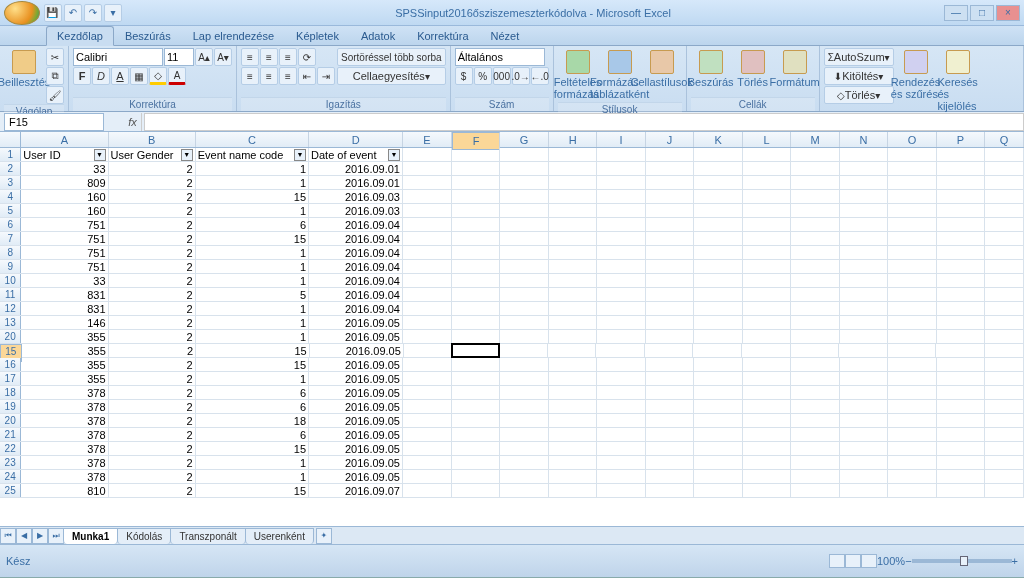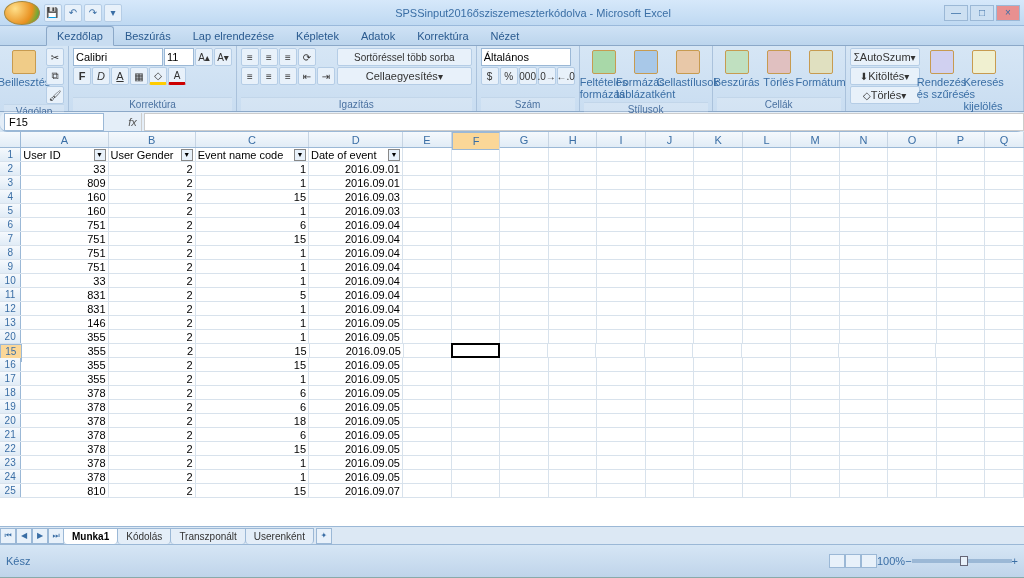--- a/index.html
+++ b/index.html
@@ -25,21 +25,21 @@
 .group-body { flex:1; display:flex; align-items:flex-start; gap:2px; }
 .group-label { text-align:center; color:#4a71a0; font-size:10px; padding:1px 0; background:rgba(255,255,255,0.2); border-top:1px solid #c2d6ea; }
 .bigbtn { width:40px; display:flex; flex-direction:column; align-items:center; justify-content:center; color:#3a6ea5; padding:2px; }
 .bigbtn .ico { width:24px; height:24px; background:#f0cc88; border:1px solid #c79b50; border-radius:2px; margin-bottom:2px; }
 .smallrow { display:flex; gap:1px; }
 .sbtn { width:18px; height:18px; background:#e8f1fa; border:1px solid #b5cde6; border-radius:2px; display:flex; align-items:center; justify-content:center; font-size:10px; color:#333; }
 .sel { height:18px; border:1px solid #9bb8d6; background:#fff; padding:0 2px; font-size:11px; }
 .col { display:flex; flex-direction:column; gap:1px; }
 
 
-.fbar { height:20px; background:#e4eef8; display:flex; align-items:center; border-bottom:1px solid #9bb8d6;border-radius:7px; }
+.fbar { height:20px; background:#e4eef8; display:flex; align-items:center; border-bottom:1px solid #9bb8d6; }
 .namebox { width:100px; height:18px; border:1px solid #9bb8d6; background:#fff; margin-left:4px; padding:0 4px; display:flex; align-items:center; }
 .fx { width:18px; height:18px; display:flex; align-items:center; justify-content:center; font-style:italic; color:#555; border-right:1px solid #ccc; margin-left:20px; }
 .formula { flex:1; height:18px; background:#fff; border:1px solid #ccc; margin-left:2px; }
 
 
 .grid { height:394px; background:#fff; display:flex; flex-direction:column; overflow:hidden; }
 .colheads { display:flex; height:16px; background:linear-gradient(#f5f9fd,#e1ecf6); border-bottom:1px solid #9bb8d6; }
 .corner { width:22px; border-right:1px solid #9bb8d6; }
 .ch { border-right:1px solid #c6d4e3; text-align:center; color:#3a6ea5; font-size:11px; line-height:16px; }
 .ch.sel { background:#fbd798; }
@@ -163,21 +163,21 @@
         </div>
         <div class="smallrow">
           <div class="sbtn">≡</div>
           <div class="sbtn">≡</div>
           <div class="sbtn">≡</div>
           <div class="sbtn">⇤</div>
           <div class="sbtn">⇥</div>
         </div>
       </div>
       <div class="col">
-        <div class="sbtn" style="width:auto;padding:0 16px">Sortöréssel több sorba</div>
+        <div class="sbtn" style="width:auto;padding:0 3px">Sortöréssel több sorba</div>
         <div class="sbtn" style="width:auto;padding:0 13px"><span>Cellaegyesítés</span> ▾</div>
       </div>
     </div>
     <div class="group-label">Igazítás</div>
   </div>
   <div class="group">
     <div class="group-body col">
       <input class="sel" style="width: 90px;" value="Általános">
       <div class="smallrow">
         <div class="sbtn">$</div>

